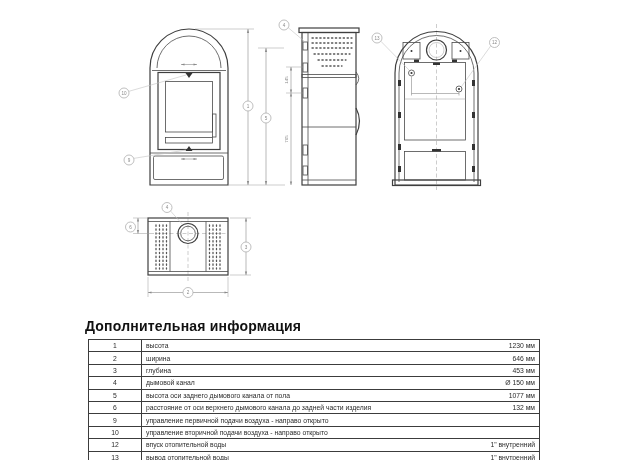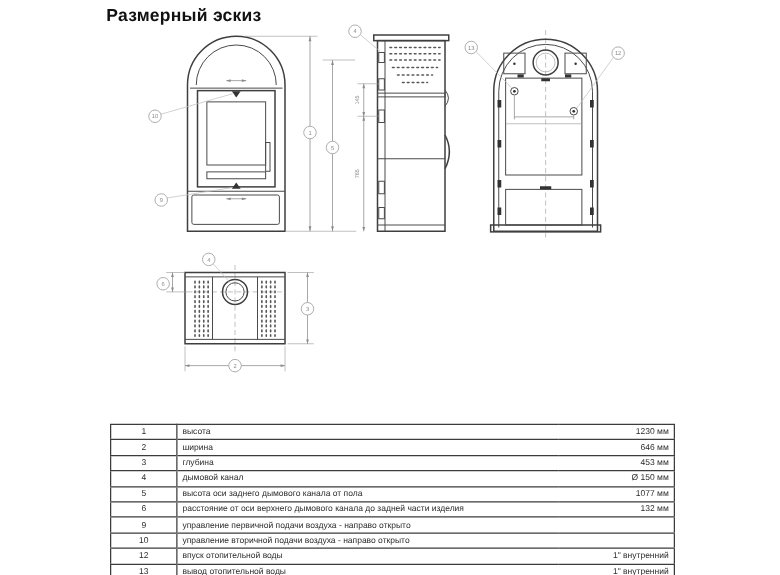--- a/index.html
+++ b/index.html
@@ -31,21 +31,20 @@
                 white-space:nowrap;}
   td.c-num{width:44px;text-align:center;border-right:1px solid #3c3c3c;}
   td.c-desc{text-align:left;}
   td.c-val{width:84px;text-align:right;}
 </style>
 </head>
 <body>
 
 <div class="page">
 
-  <h1 class="title" id="sketch-title">Размерный эскиз</h1>
 
   <svg class="sketch" width="624" height="315" viewBox="0 0 624 315">
 
     <g>
       <path class="ln2" d="M150,185 L150,68 A39,39 0 0 1 228,68 L228,185 Z"></path>
       <path class="ln" d="M157,68 A32,32 0 0 1 221,68"></path>
       <line class="ln" x1="152" y1="70.5" x2="226" y2="70.5"></line>
 
       <line class="dim" x1="181" y1="64.5" x2="197" y2="64.5"></line>
       <polygon class="ah" points="181,64.5 184.5,63.4 184.5,65.6"></polygon>
@@ -244,20 +243,21 @@
       <line class="lt" x1="148" y1="277" x2="148" y2="297"></line>
       <line class="lt" x1="228" y1="277" x2="228" y2="297"></line>
       <line class="dim" x1="148" y1="292.5" x2="228" y2="292.5"></line>
       <polygon class="ah" points="148,292.5 151.5,291.4 151.5,293.6"></polygon>
       <polygon class="ah" points="228,292.5 224.5,291.4 224.5,293.6"></polygon>
       <circle class="callout" cx="188" cy="292.5" r="5"></circle>
       <text class="ctext" x="188" y="294.3">2</text>
     </g>
   </svg>
 
+  <h2 class="title" id="info-title">Дополнительная информация</h2>
 
   <table class="info">
     <tbody>
     <tr>
       <td class="c-num">1</td>
       <td class="c-desc">высота</td>
       <td class="c-val">1230 мм</td>
     </tr>
 
     <tr>

